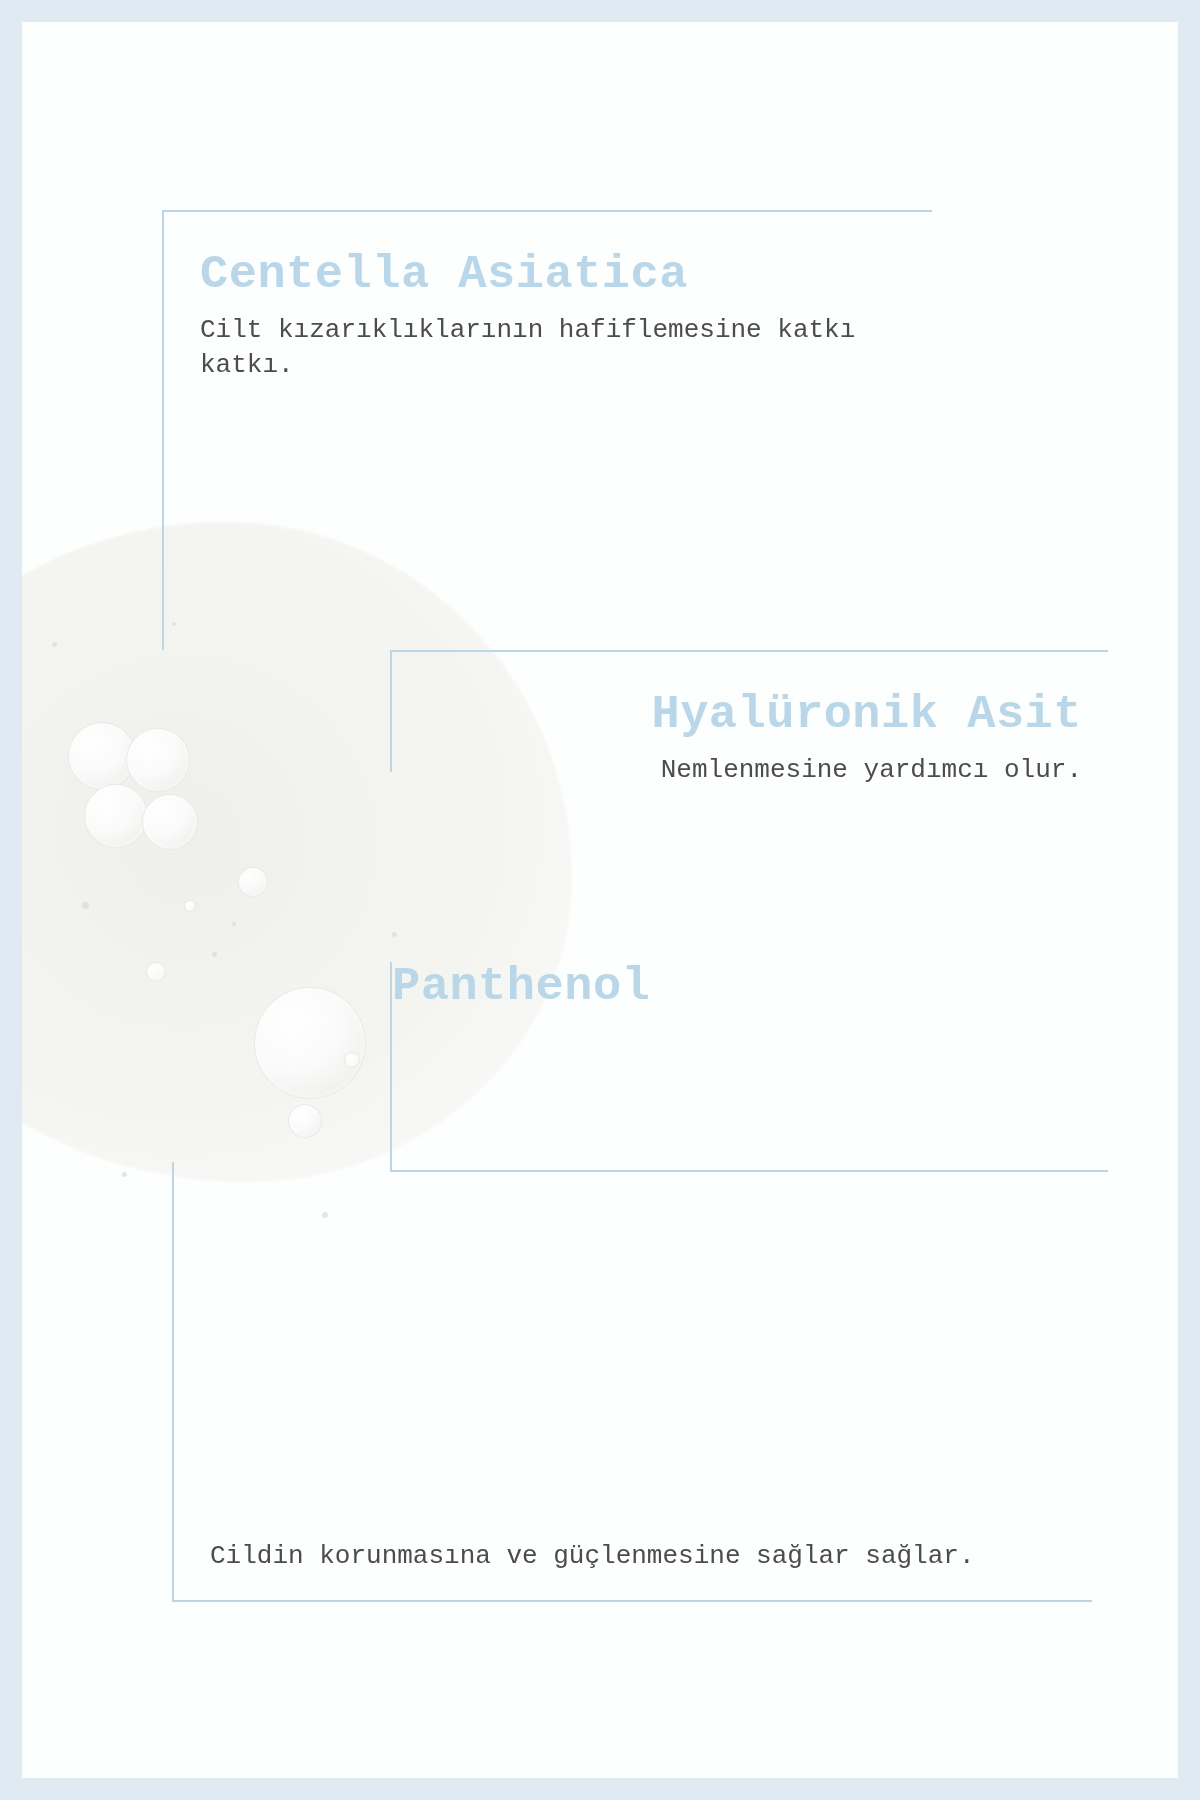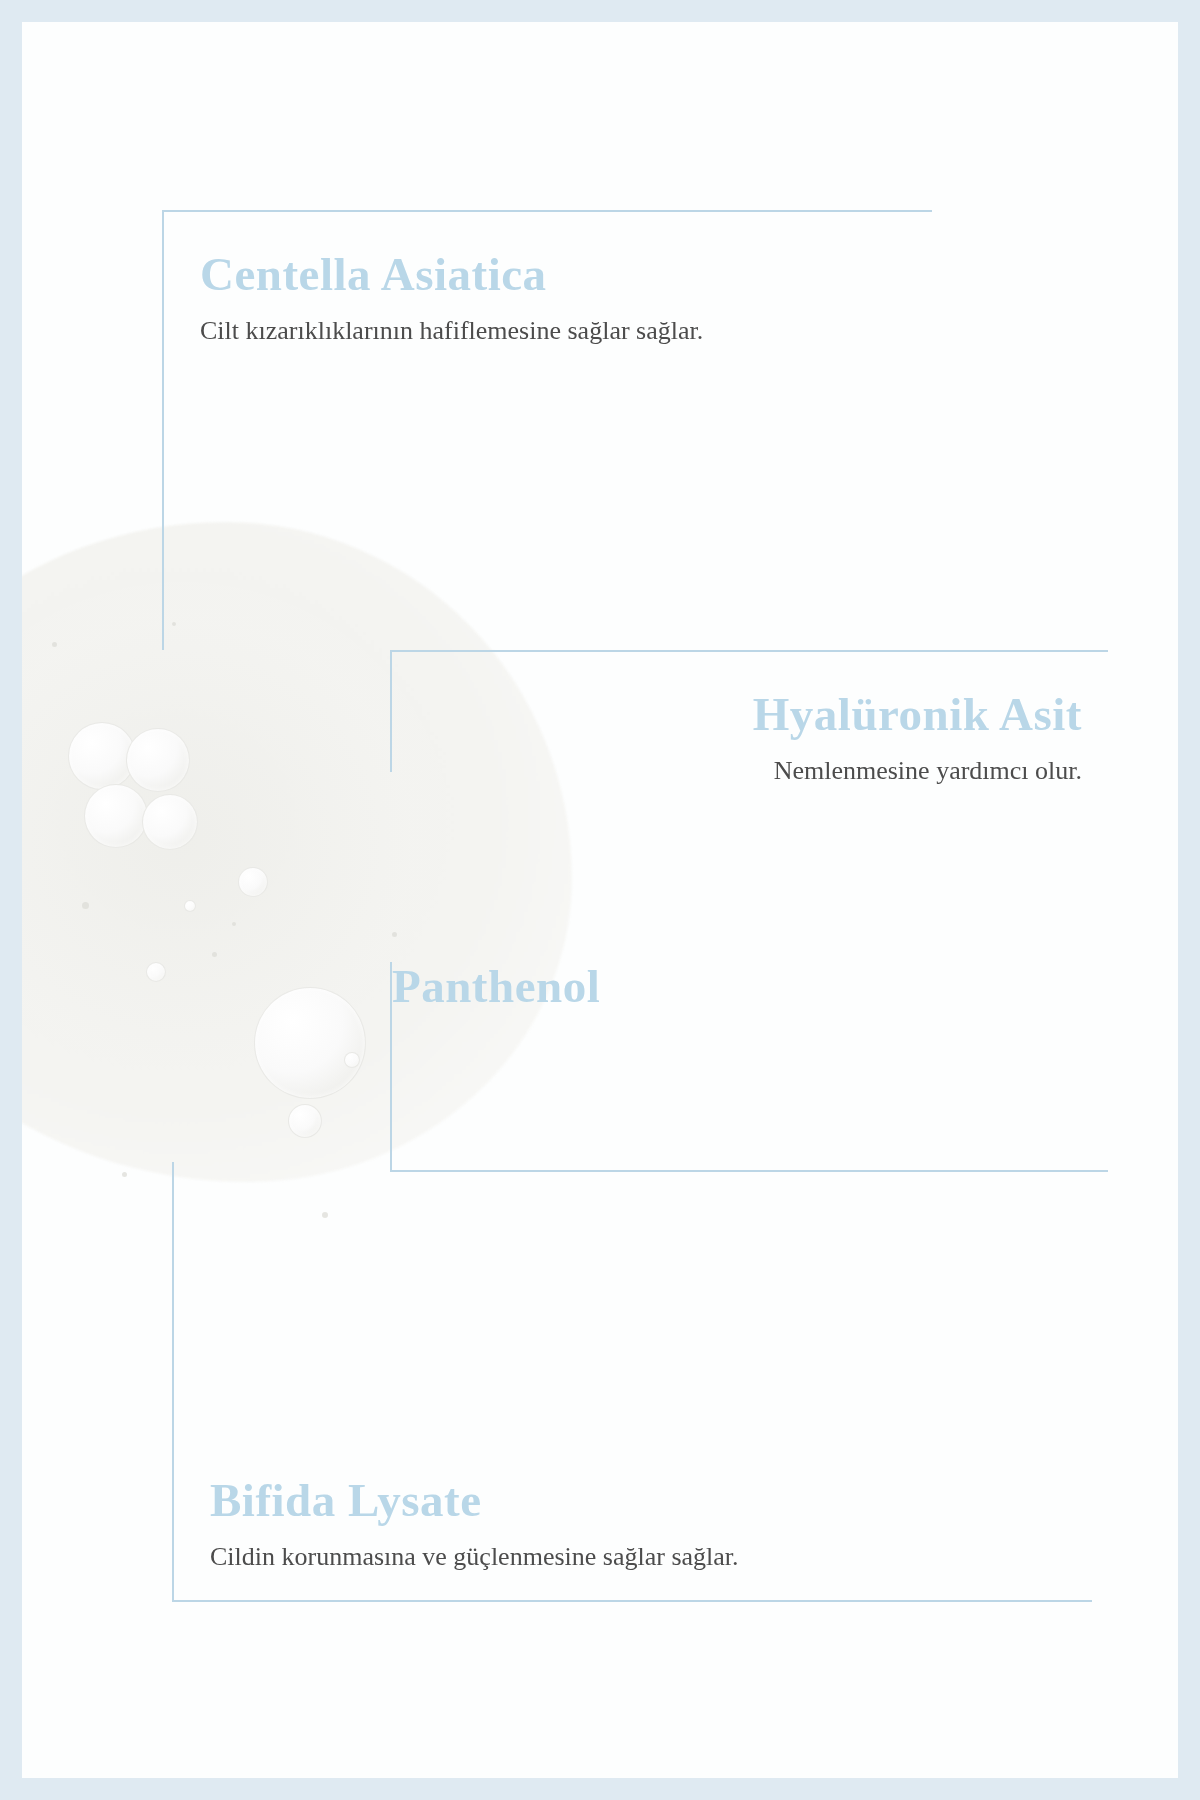--- a/index.html
+++ b/index.html
@@ -8,21 +8,21 @@
     background: #ffffff;
   }
   .page {
     position: relative;
     width: 1200px;
     height: 1800px;
     background: #ffffff;
     box-sizing: border-box;
     border: 22px solid #dfeaf2;
     overflow: hidden;
-    font-family: Liberation Serif, serif;
+    font-family: Liberation Mono, monospace;
   }
   .canvas {
     position: absolute;
     inset: 0;
     background: #fdfefe;
     overflow: hidden;
   }
 
   
   .gel-blob {
@@ -161,31 +161,30 @@
     <div class="speck" style="left:190px; top:930px;  width:5px;  height:5px;"></div>
     <div class="speck" style="left:210px; top:900px;  width:4px;  height:4px;"></div>
     <div class="speck" style="left:370px; top:910px;  width:5px;  height:5px;"></div>
     <div class="speck" style="left:300px; top:1190px; width:6px;  height:6px;"></div>
     <div class="speck" style="left:100px; top:1150px; width:5px;  height:5px;"></div>
     <div class="speck" style="left:30px;  top:620px;  width:5px;  height:5px;"></div>
     <div class="speck" style="left:150px; top:600px;  width:4px;  height:4px;"></div>
 
     <div class="block blk-centella">
       <h2 class="title">Centella Asiatica</h2>
-      <p class="desc">Cilt kızarıklıklarının hafiflemesine sağlar sağlar.</p>
+      <p class="desc">Cilt kızarıklıklarının hafiflemesine katkı katkı.</p>
     </div>
 
     <div class="block blk-hyal">
       <h2 class="title">Hyalüronik Asit</h2>
       <p class="desc">Nemlenmesine yardımcı olur.</p>
     </div>
 
     <div class="block blk-panth">
       <h2 class="title">Panthenol</h2>
     </div>
 
     <div class="block blk-bifida">
-      <h2 class="title">Bifida Lysate</h2>
       <p class="desc">Cildin korunmasına ve güçlenmesine sağlar sağlar.</p>
     </div>
 
   </div>
 </div>
 
 </body></html>

